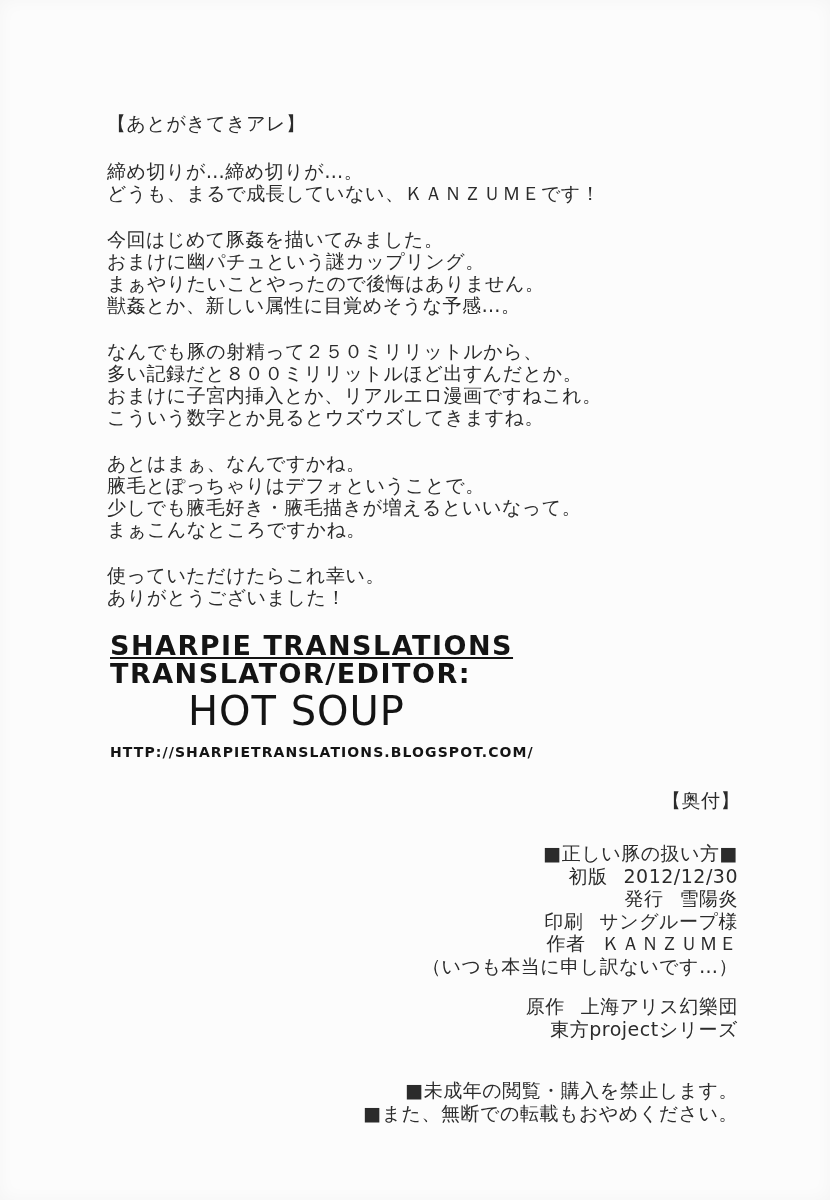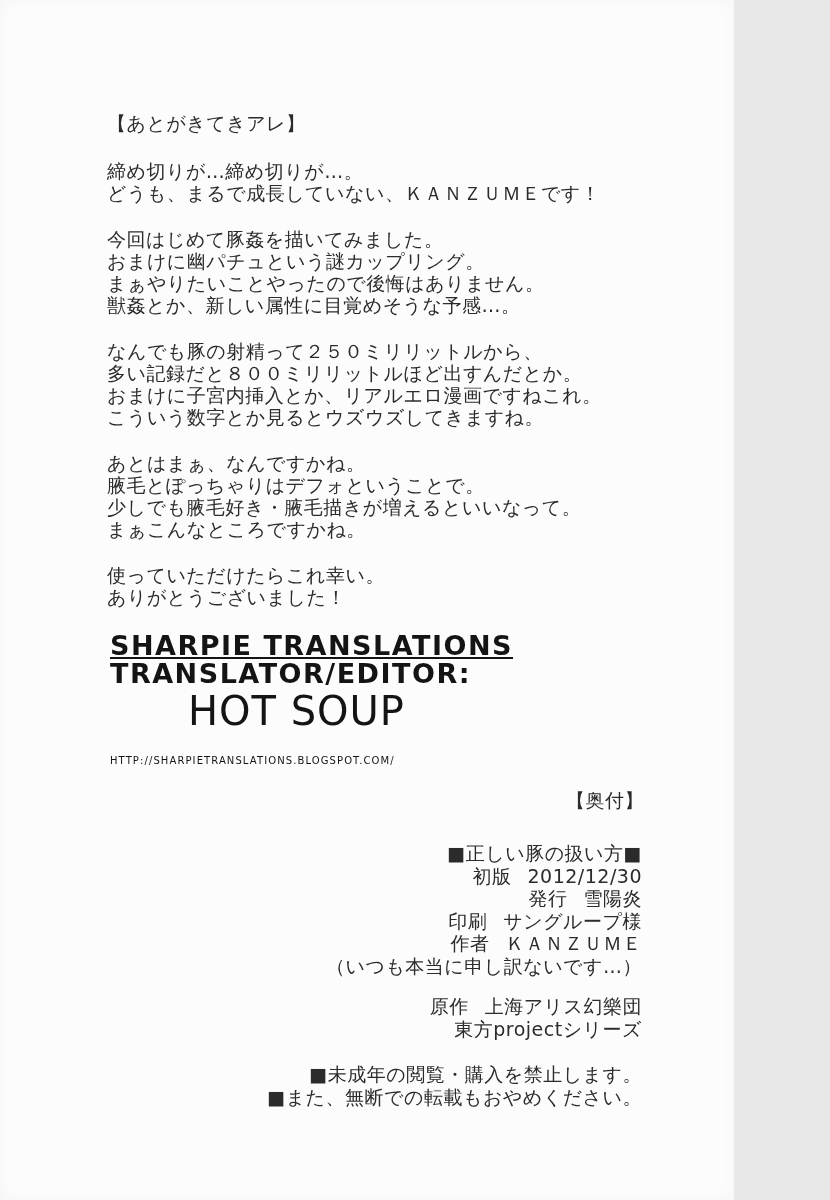--- a/index.html
+++ b/index.html
@@ -2,21 +2,21 @@
 <html><head>
 <meta charset="utf-8">
 <style>
   html, body {
     margin: 0;
     padding: 0;
     background: #e8e8e8;
   }
   .page {
     position: relative;
-    width: 734px;
+    width: 830px;
     height: 1200px;
     background: #fcfcfc;
     overflow: hidden;
     font-family: "DejaVu Sans", sans-serif;
     color: #2b2b2b;
     box-shadow: inset 0 0 18px rgba(0,0,0,0.03);
   }
 
   
   .afterword {
@@ -59,24 +59,24 @@
   }
   .t-name {
     font-size: 40px;
     font-weight: normal;
     letter-spacing: 1px;
     line-height: 42px;
     margin-left: 78px;
     margin-top: 2px;
   }
   .t-url {
-    font-size: 10px;
-    font-weight: normal;
+    font-size: 14px;
+    font-weight: bold;
     letter-spacing: 1.1px;
-    margin-top: 23px;
+    margin-top: 12px;
   }
 
   
   .okuzuke-header {
     position: absolute;
     right: 90px;
     top: 788px;
     font-size: 19px;
     letter-spacing: 0.5px;
   }
@@ -94,21 +94,21 @@
     display: flex;
     justify-content: flex-end;
     gap: 16px;
   }
   .original-block {
     margin-top: 18px;
     line-height: 23px;
   }
   .original-block .c-row { gap: 16px; }
   .notices {
-    margin-top: 22px;
+    margin-top: 38px;
     line-height: 23px;
   }
 </style>
 </head>
 <body>
 
 <div class="page">
 
   <div class="afterword">
     <div class="afterword-title">【あとがきてきアレ】</div>

